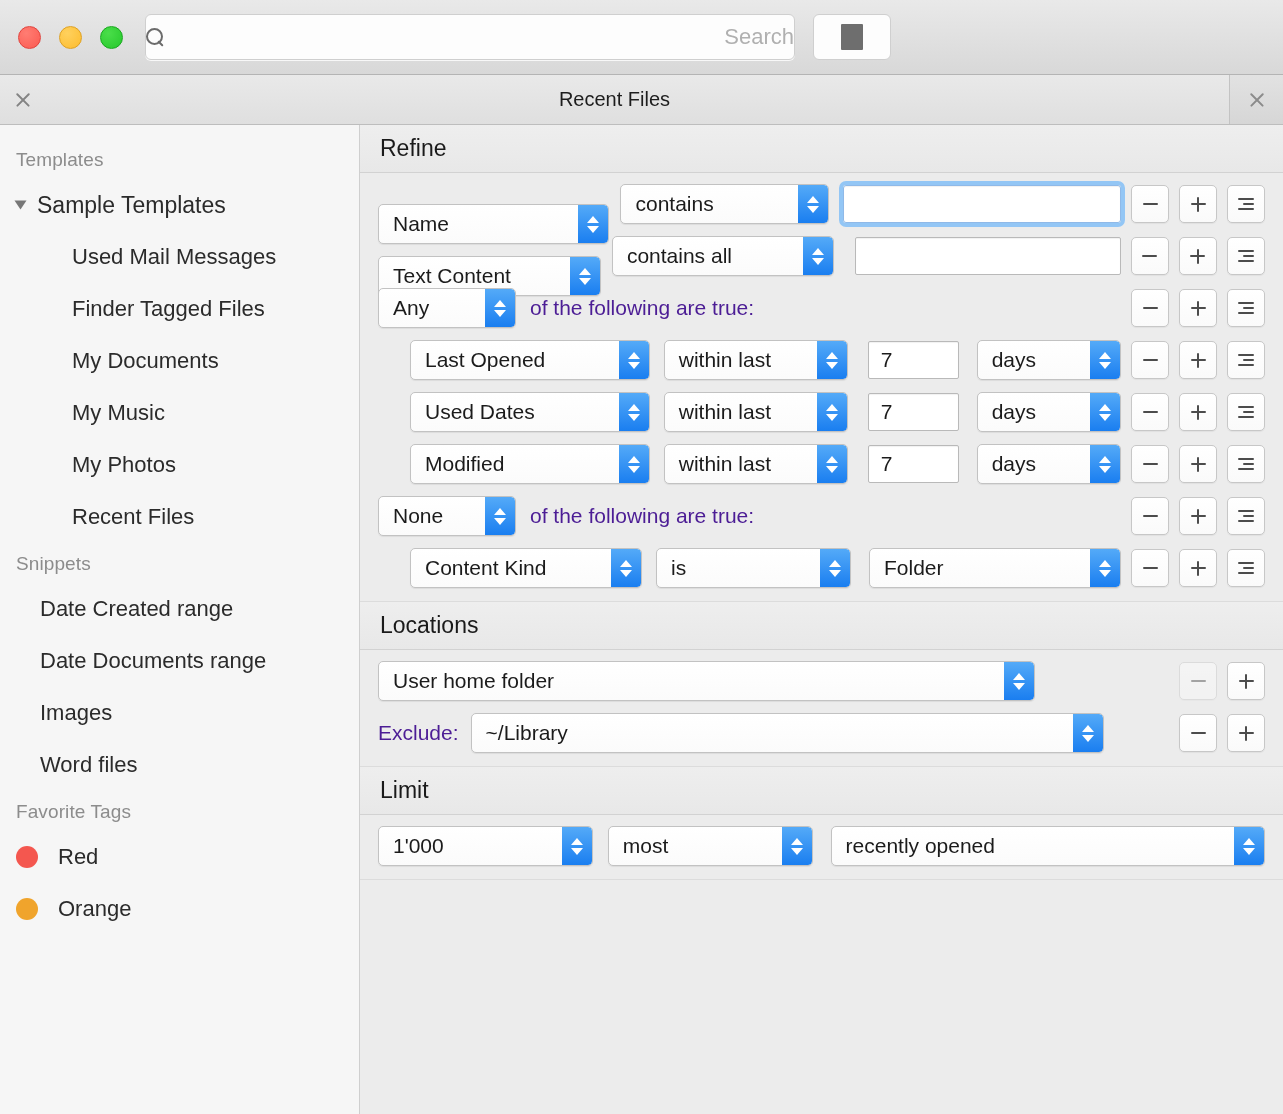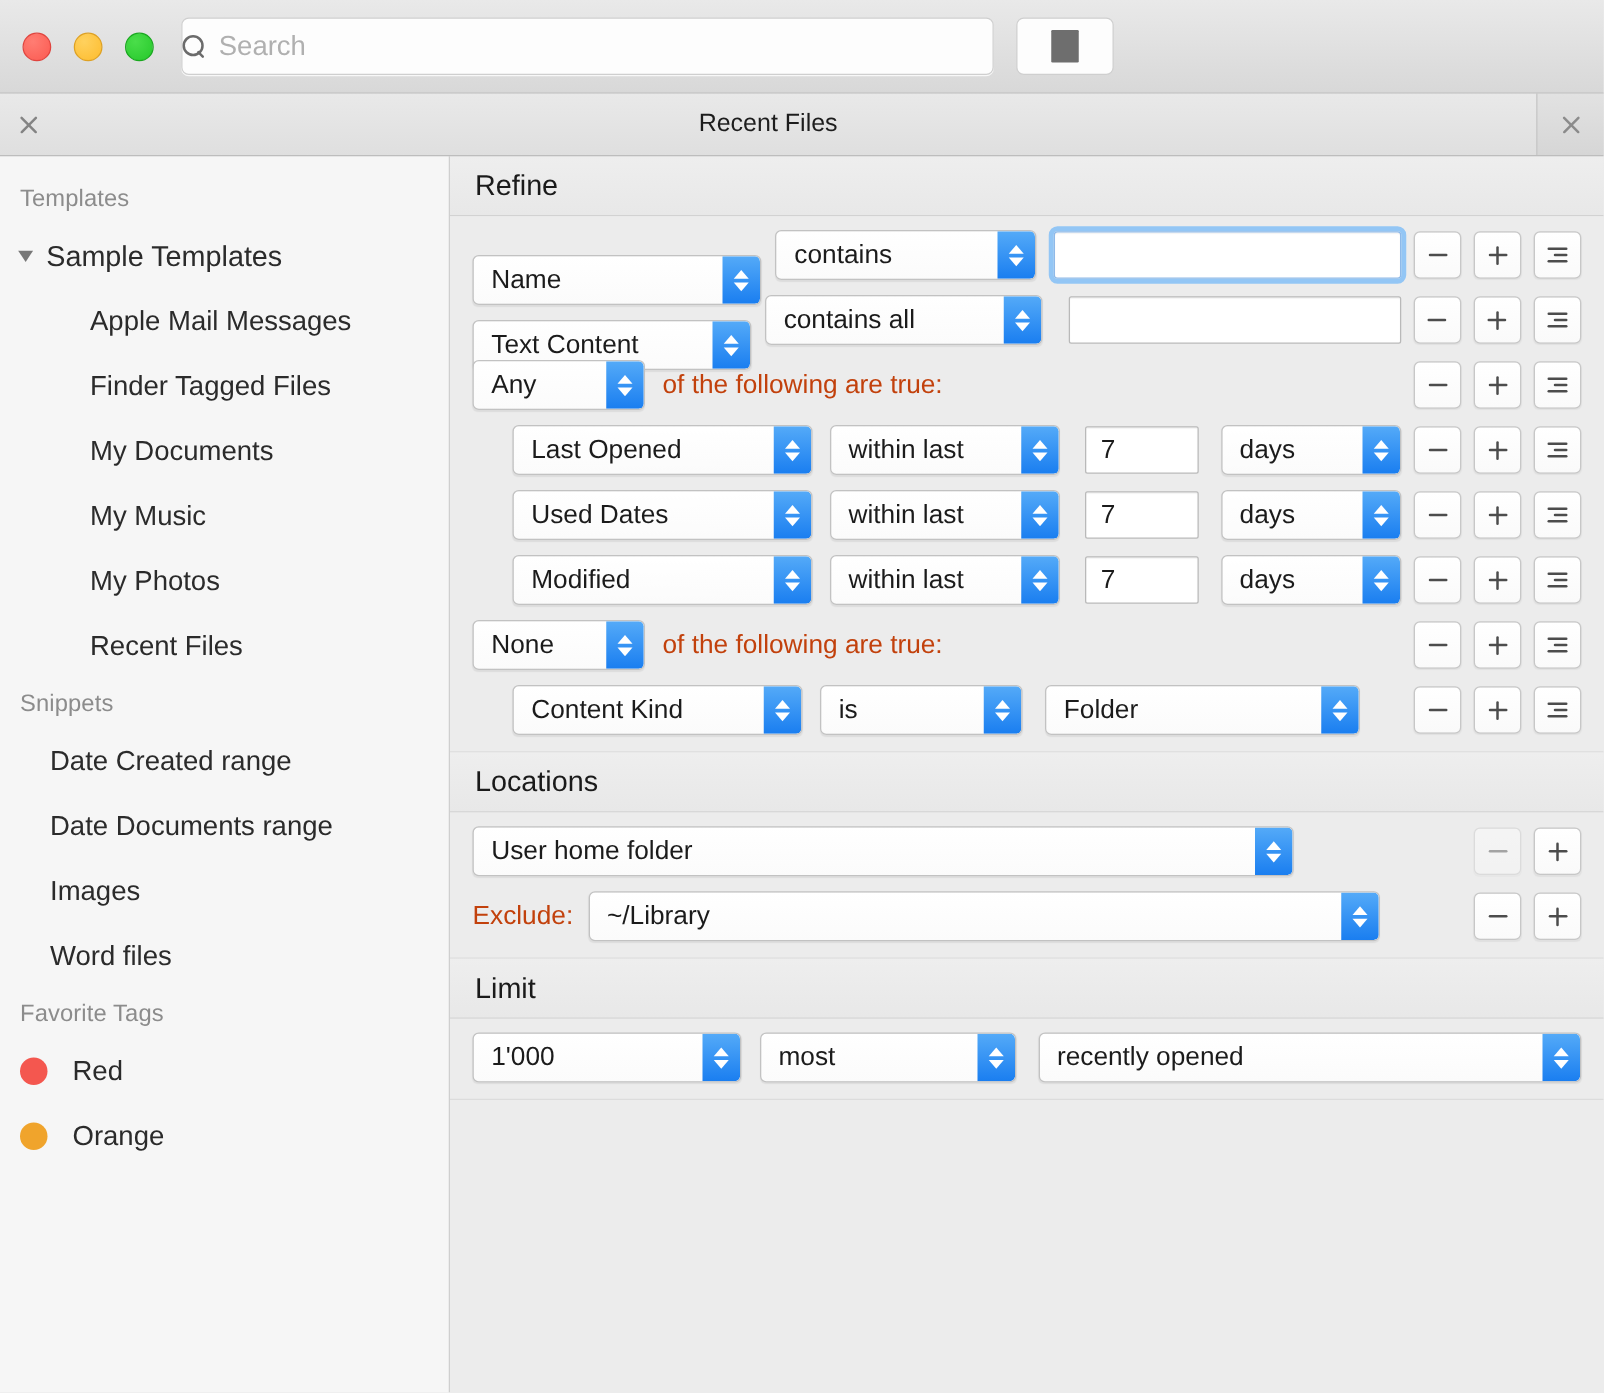--- a/index.html
+++ b/index.html
@@ -50,21 +50,21 @@
 
   .search-field {
     flex: 0 0 650px;
     height: 46px;
     background: #fdfdfd;
     border: 1px solid #cfcfcf;
     border-radius: 6px;
     box-shadow: 0 1px 0 rgba(255,255,255,0.8);
     display: flex;
     align-items: center;
-    justify-content: flex-start;
+    justify-content: space-between;
     gap: 10px;
   }
   .search-icon {
     width: 19px; height: 19px;
     display: inline-block;
     position: relative;
     flex: 0 0 19px;
   }
   .search-icon::before {
     content: "";
@@ -289,21 +289,21 @@
     box-shadow: inset 0 1px 1px rgba(0,0,0,0.06);
   }
   .textfield.focused {
     outline: 4px solid #93c6f5;
     border: 1px solid #8fb9e8;
     border-radius: 3px;
   }
 
   .static-label {
     font-size: 21px;
-    color: #c2410c;
+    color: #4c1d95;
     margin-left: 14px;
     white-space: nowrap;
   }
   .static-label.pre { margin-left: 0; margin-right: 12px; }
 
   
   .minibtn {
     width: 38px; height: 38px;
     background: linear-gradient(to bottom, #ffffff, #fafafa);
     border: 1px solid #c7c7c7;
@@ -355,21 +355,21 @@
   .w-crit   { width: 232px; margin-top: 40px; }
   .w-op     { width: 210px; }
   .w-op2    { width: 232px; }
   .w-val    { width: 280px; }
   .w-any    { width: 138px; }
   .w-datefld{ width: 248px; }
   .w-dateop { width: 190px; }
   .w-num    { width: 95px; }
   .w-unit   { width: 148px; }
   .w-kind   { width: 232px; }
-  .w-is     { width: 162px; }
+  .w-is     { width: 195px; }
   .w-folder { width: 252px; }
   .w-loc    { width: 657px; }
   .w-excl   { width: 633px; }
   .w-limit  { width: 215px; }
   .w-most   { width: 205px; }
   .w-sort   { width: 435px; }
 </style>
 </head>
 <body>
 
@@ -407,21 +407,21 @@
     <div class="sidebar">
 
       <div class="side-group-header">Templates</div>
 
       <div class="side-row parent">
         <span class="disclosure"></span>
         <span>Sample Templates</span>
       </div>
 
       <div class="side-row child">
-        <span>Apple Mail Messages</span>
+        <span>Used Mail Messages</span>
       </div>
       <div class="side-row child">
         <span>Finder Tagged Files</span>
       </div>
       <div class="side-row child">
         <span>My Documents</span>
       </div>
       <div class="side-row child">
         <span>My Music</span>
       </div>

